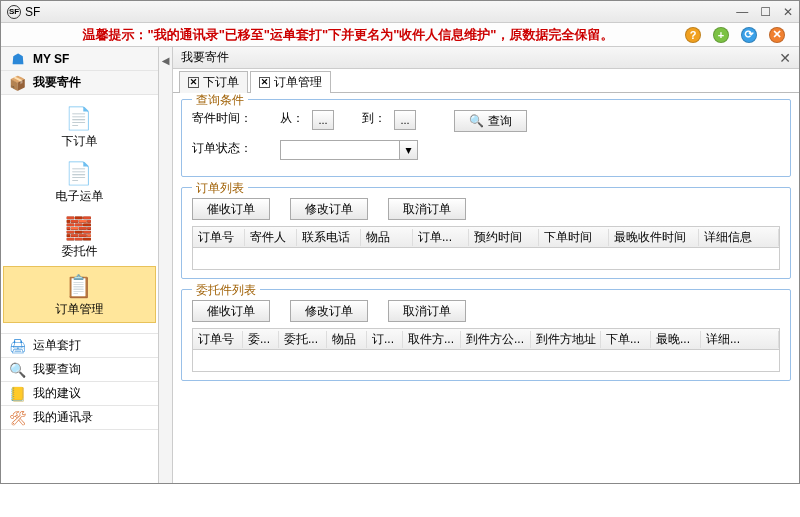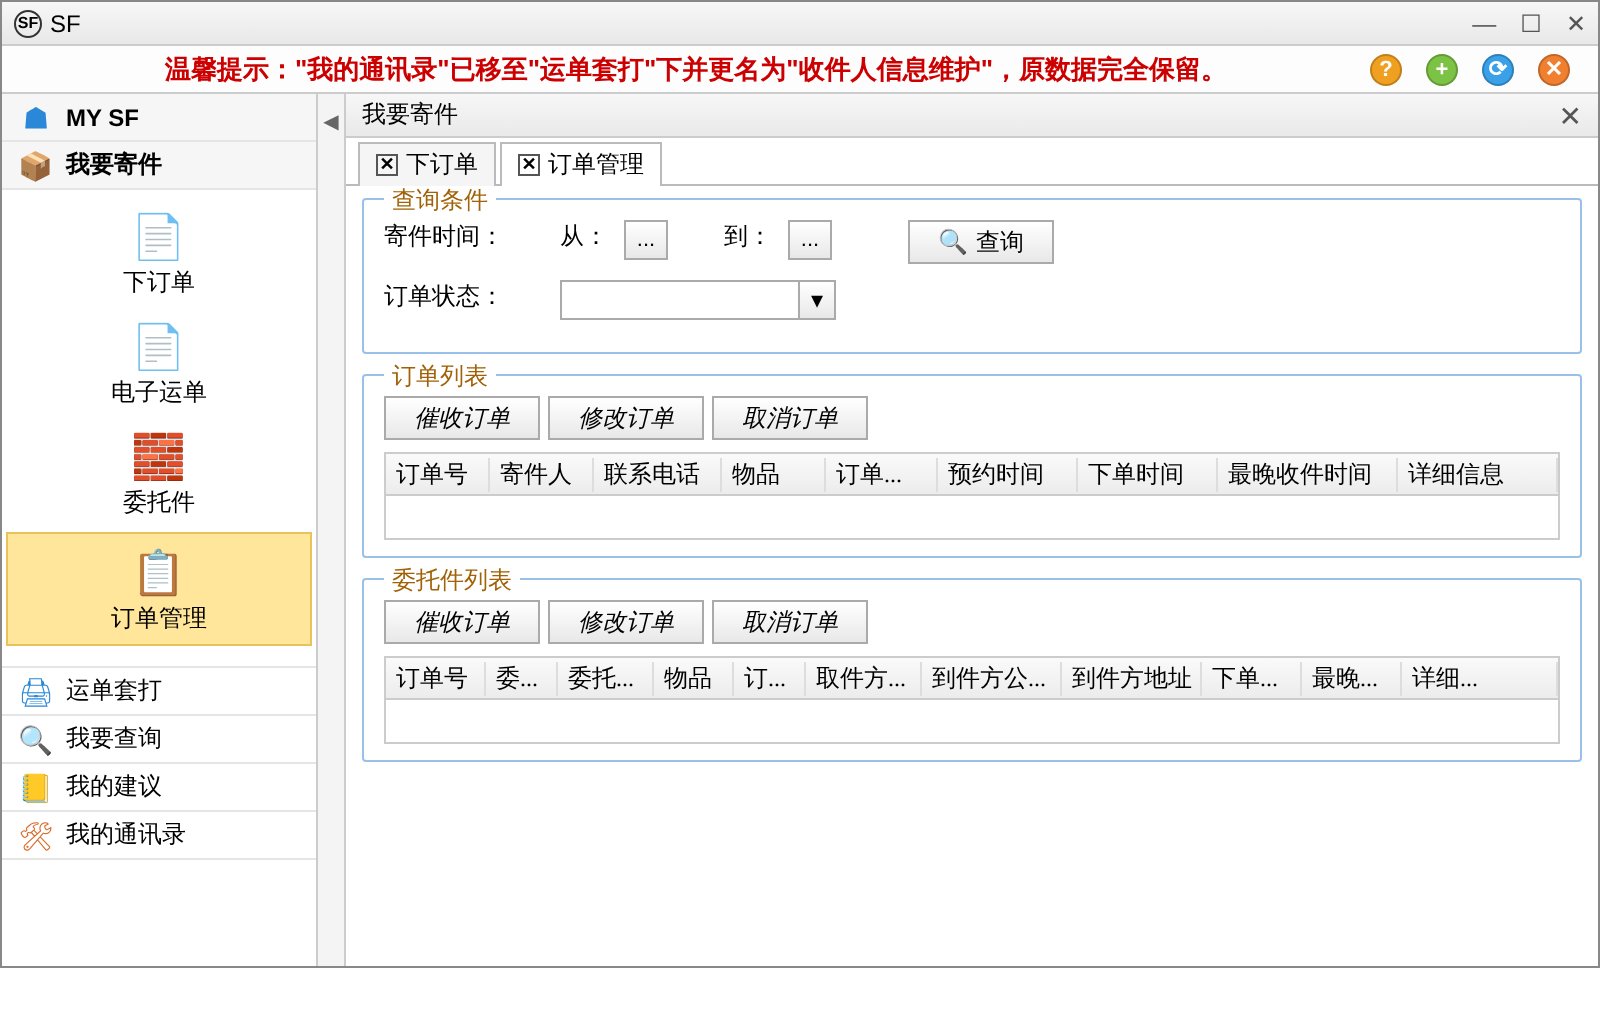--- a/index.html
+++ b/index.html
@@ -41,23 +41,23 @@
 .grouplegend { position:absolute; top:-8px; left:10px; background:#fff; padding:0 4px; color:#a16207; font-size:12px;}
 .formrow { display:flex; align-items:flex-start; gap:8px; margin-bottom:8px; }
 .formrow label { min-width:60px; text-align:left; }
 .txtinput { border:1px solid #aaa; background:#fff; height:20px; padding:0 4px; font-size:12px; }
 .datepick { width:110px; color:#888;}
 .dotbtn { width:22px; height:20px; border:1px solid #aaa; background:linear-gradient(#fff,#e8e8e8); text-align:center; line-height:18px; cursor:pointer; font-size:11px;}
 .selectbox { position:relative; display:flex;}
 .selectbox .txtinput { width:120px;}
 .selectbox .dd { width:18px; border:1px solid #aaa; border-left:none; background:linear-gradient(#fff,#e8e8e8); display:flex; align-items:center; justify-content:center; cursor:pointer;}
 .btn { border:1px solid #aaa; background:linear-gradient(#fff,#e8e8e8); padding:2px 14px; height:22px; cursor:pointer; display:flex; align-items:center; gap:4px;}
-.btnrow { display:flex; gap:4px; margin-bottom:6px;font-style:italic;}
+.btnrow { display:flex; gap:20px; margin-bottom:6px;}
 .tablehdr { display:flex; border:1px solid #ccc; background:linear-gradient(#fafafa,#ececec); height:22px; align-items:center; }
-.tablehdr .col { border-right:1px solid #ddd; padding:0 5px; white-space:nowrap; overflow:hidden; flex-shrink:0;font-family:Liberation Serif, serif; }
+.tablehdr .col { border-right:1px solid #ddd; padding:0 5px; white-space:nowrap; overflow:hidden; flex-shrink:0; }
 .tablebody { border:1px solid #ccc; border-top:none; height:22px; background:#fff;}
 
 .footer { height:22px; border-top:1px solid #ccc; background:linear-gradient(#fcfcfc,#efefef); display:flex; align-items:center; justify-content:center; font-size:12px; color:#333;}
 </style>
 </head>
 <body>
 
 <div class="window">
 
   <div class="titlebar">

